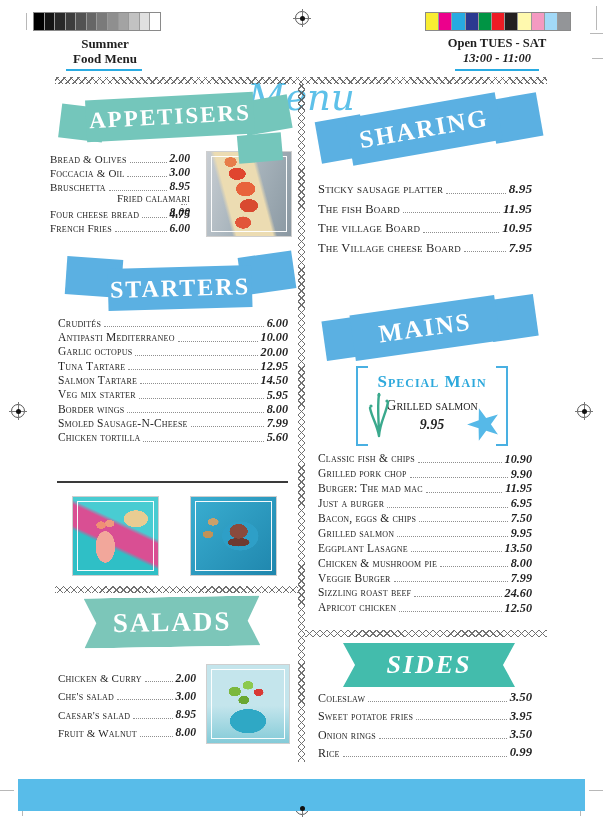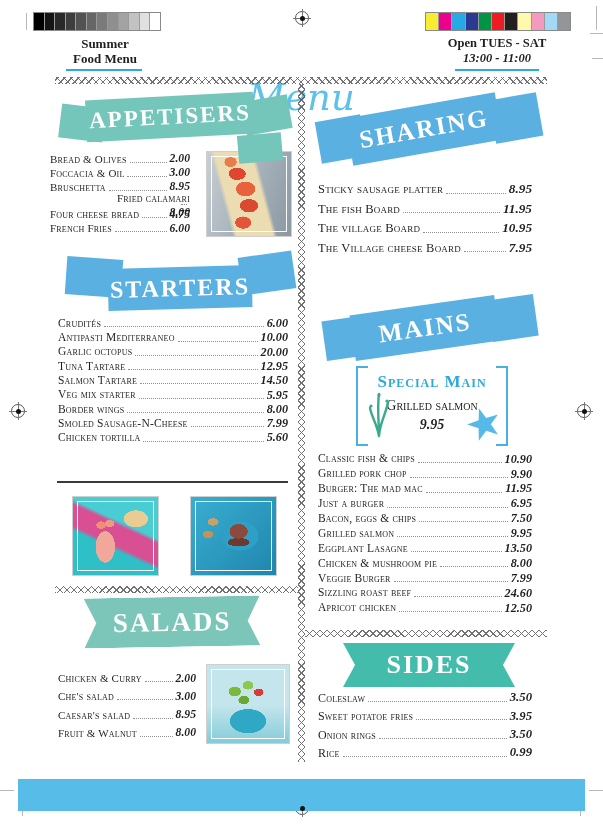--- a/index.html
+++ b/index.html
@@ -425,21 +425,21 @@
       </div>
 
       <div class="mrow" style="height:14.9px;">
         <span class="nm">Apricot chicken</span>
         <span class="lead"></span>
         <span class="pr">12.50</span>
       </div>
     </div>
 
   <div class="flag tealflag2" style="left:343px;top:643px;width:172px;height:44px;">
-    <span class="btitle" style="font-size:26px;">SIDES</span>
+    <span class="btitle" style="font-size:26px;font-style:italic;">SIDES</span>
   </div>
   <div class="mlist" style="left:318px;top:686px;width:214px;font-size:12px;">
 
       <div class="mrow" style="height:18.2px;">
         <span class="nm">Coleslaw</span>
         <span class="lead"></span>
         <span class="pr">3.50</span>
       </div>
 
       <div class="mrow" style="height:18.2px;">

